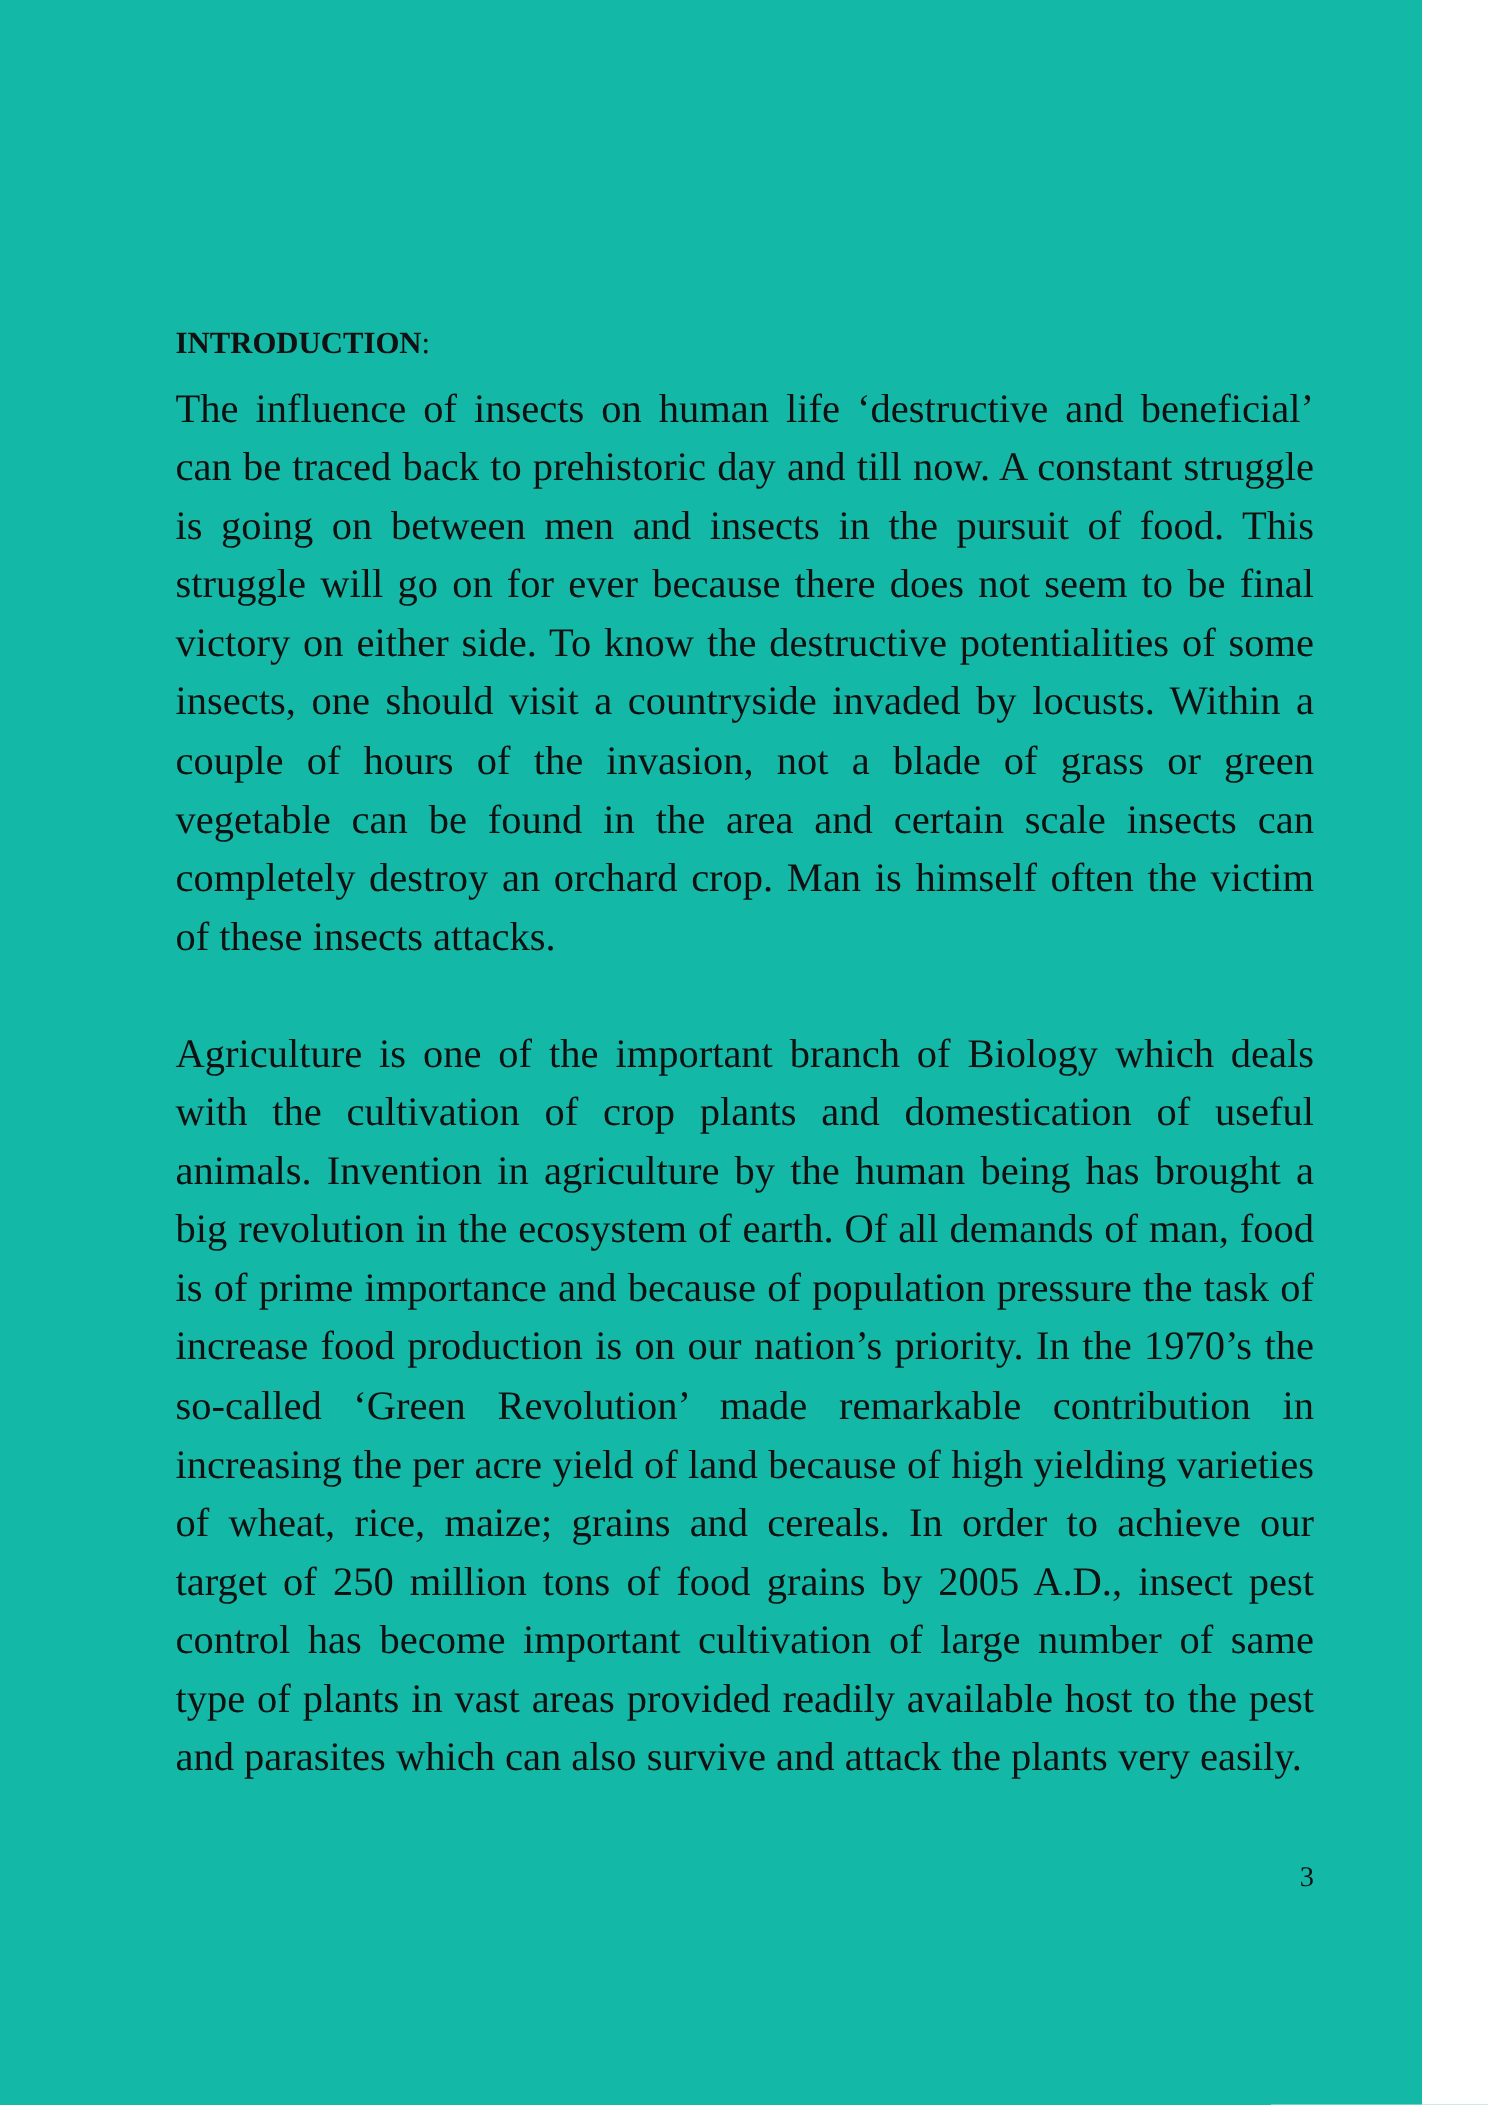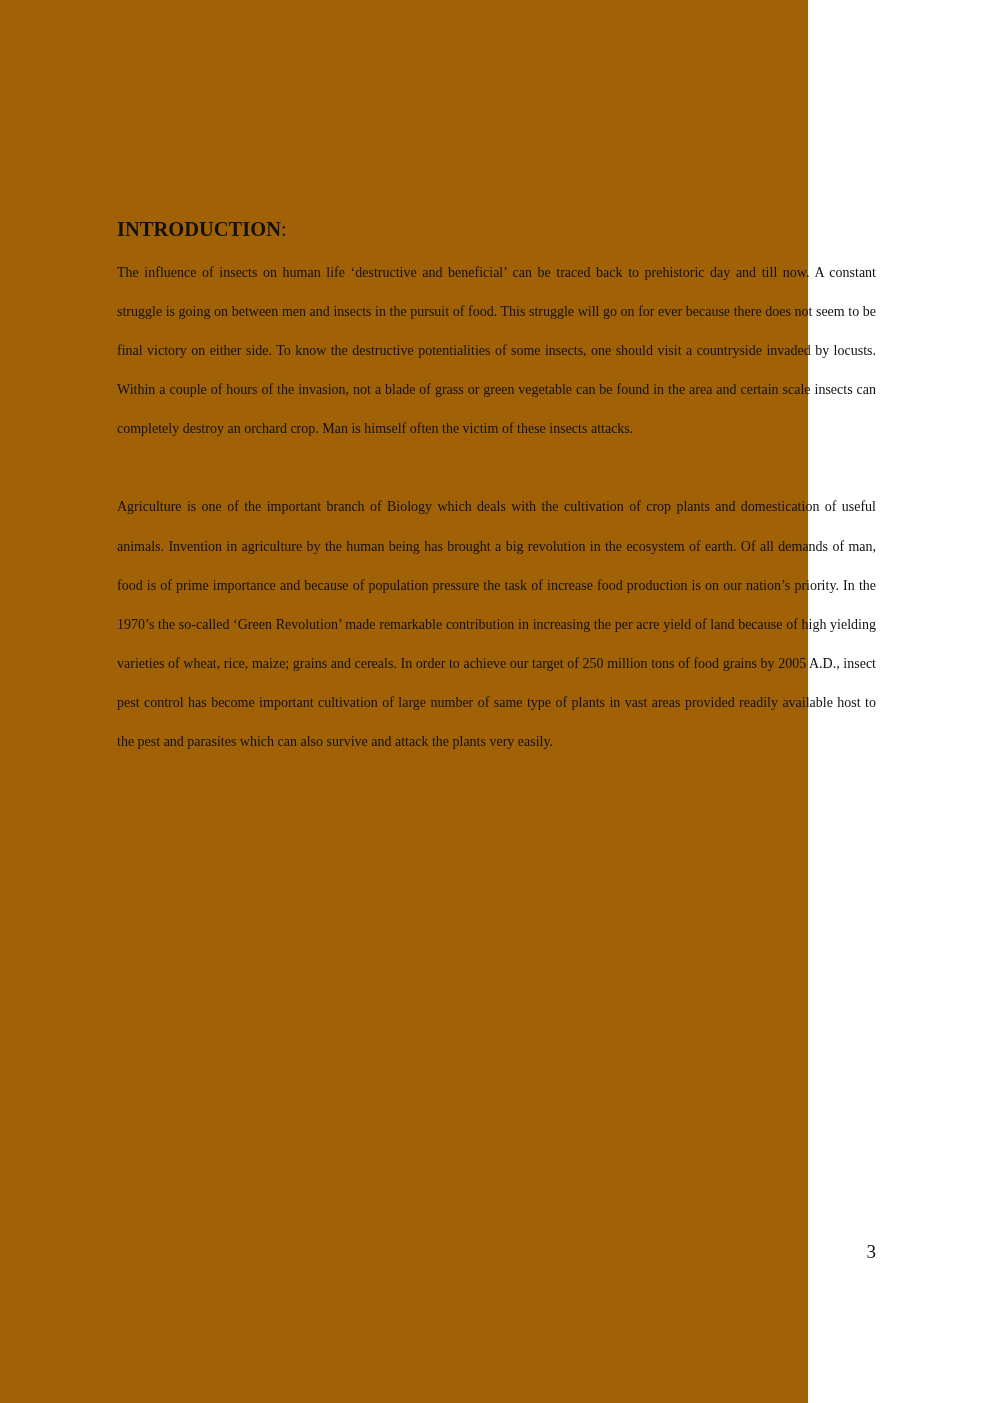--- a/index.html
+++ b/index.html
@@ -11,41 +11,41 @@
       width: 992px;
       height: 1403px;
       position: relative;
       overflow: hidden;
       font-family: "Liberation Serif", "DejaVu Serif", serif;
       color: #111111;
     }
     .page {
       position: absolute;
       left: 0; top: 0;
-      width: 808px;
+      width: 948px;
       height: 1403px;
-      background: #a16207;
+      background: #14b8a6;
     }
     .content {
       position: absolute;
       left: 117px;
       top: 214px;
       width: 759px;
     }
     .heading {
       font-size: 20.5px;
       line-height: 30px;
       margin: 0;
       height: 30px;
     }
     .heading .bold {
       font-weight: bold;
     }
     .para {
-      font-size: 14px;
+      font-size: 27px;
       line-height: 39.1px;
       margin: 0;
       text-align: justify;
       text-align-last: left;
     }
     .para-1 { margin-top: 9px; }
     .gap { height: 39px; }
     .page-number {
       position: absolute;
       left: 860px;

